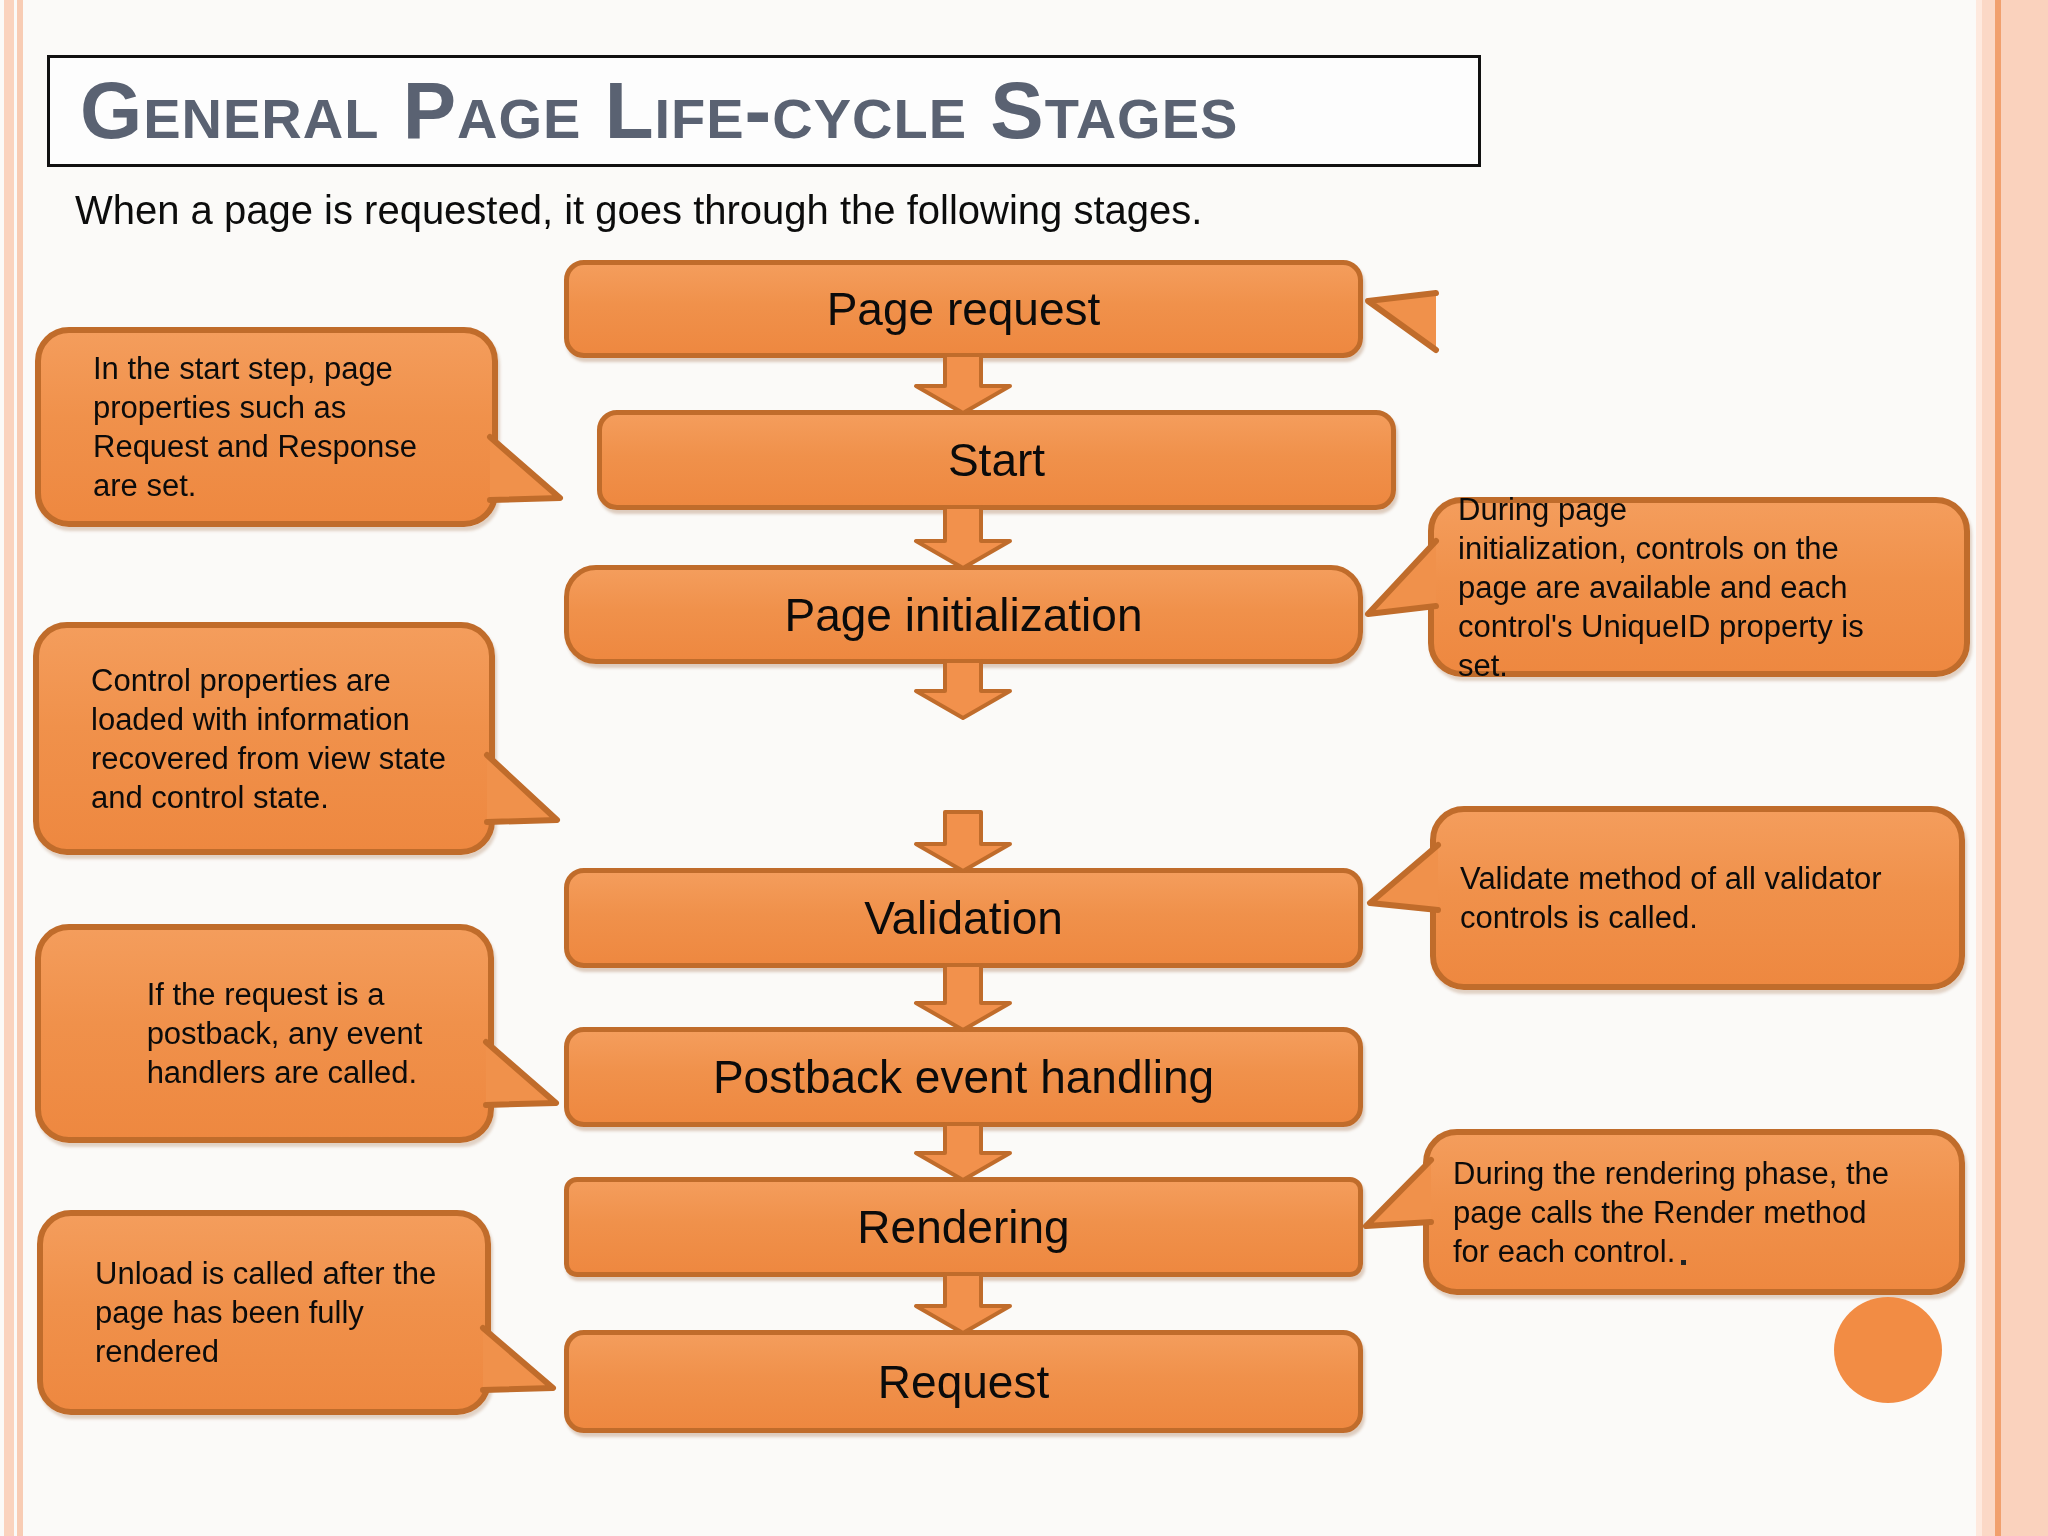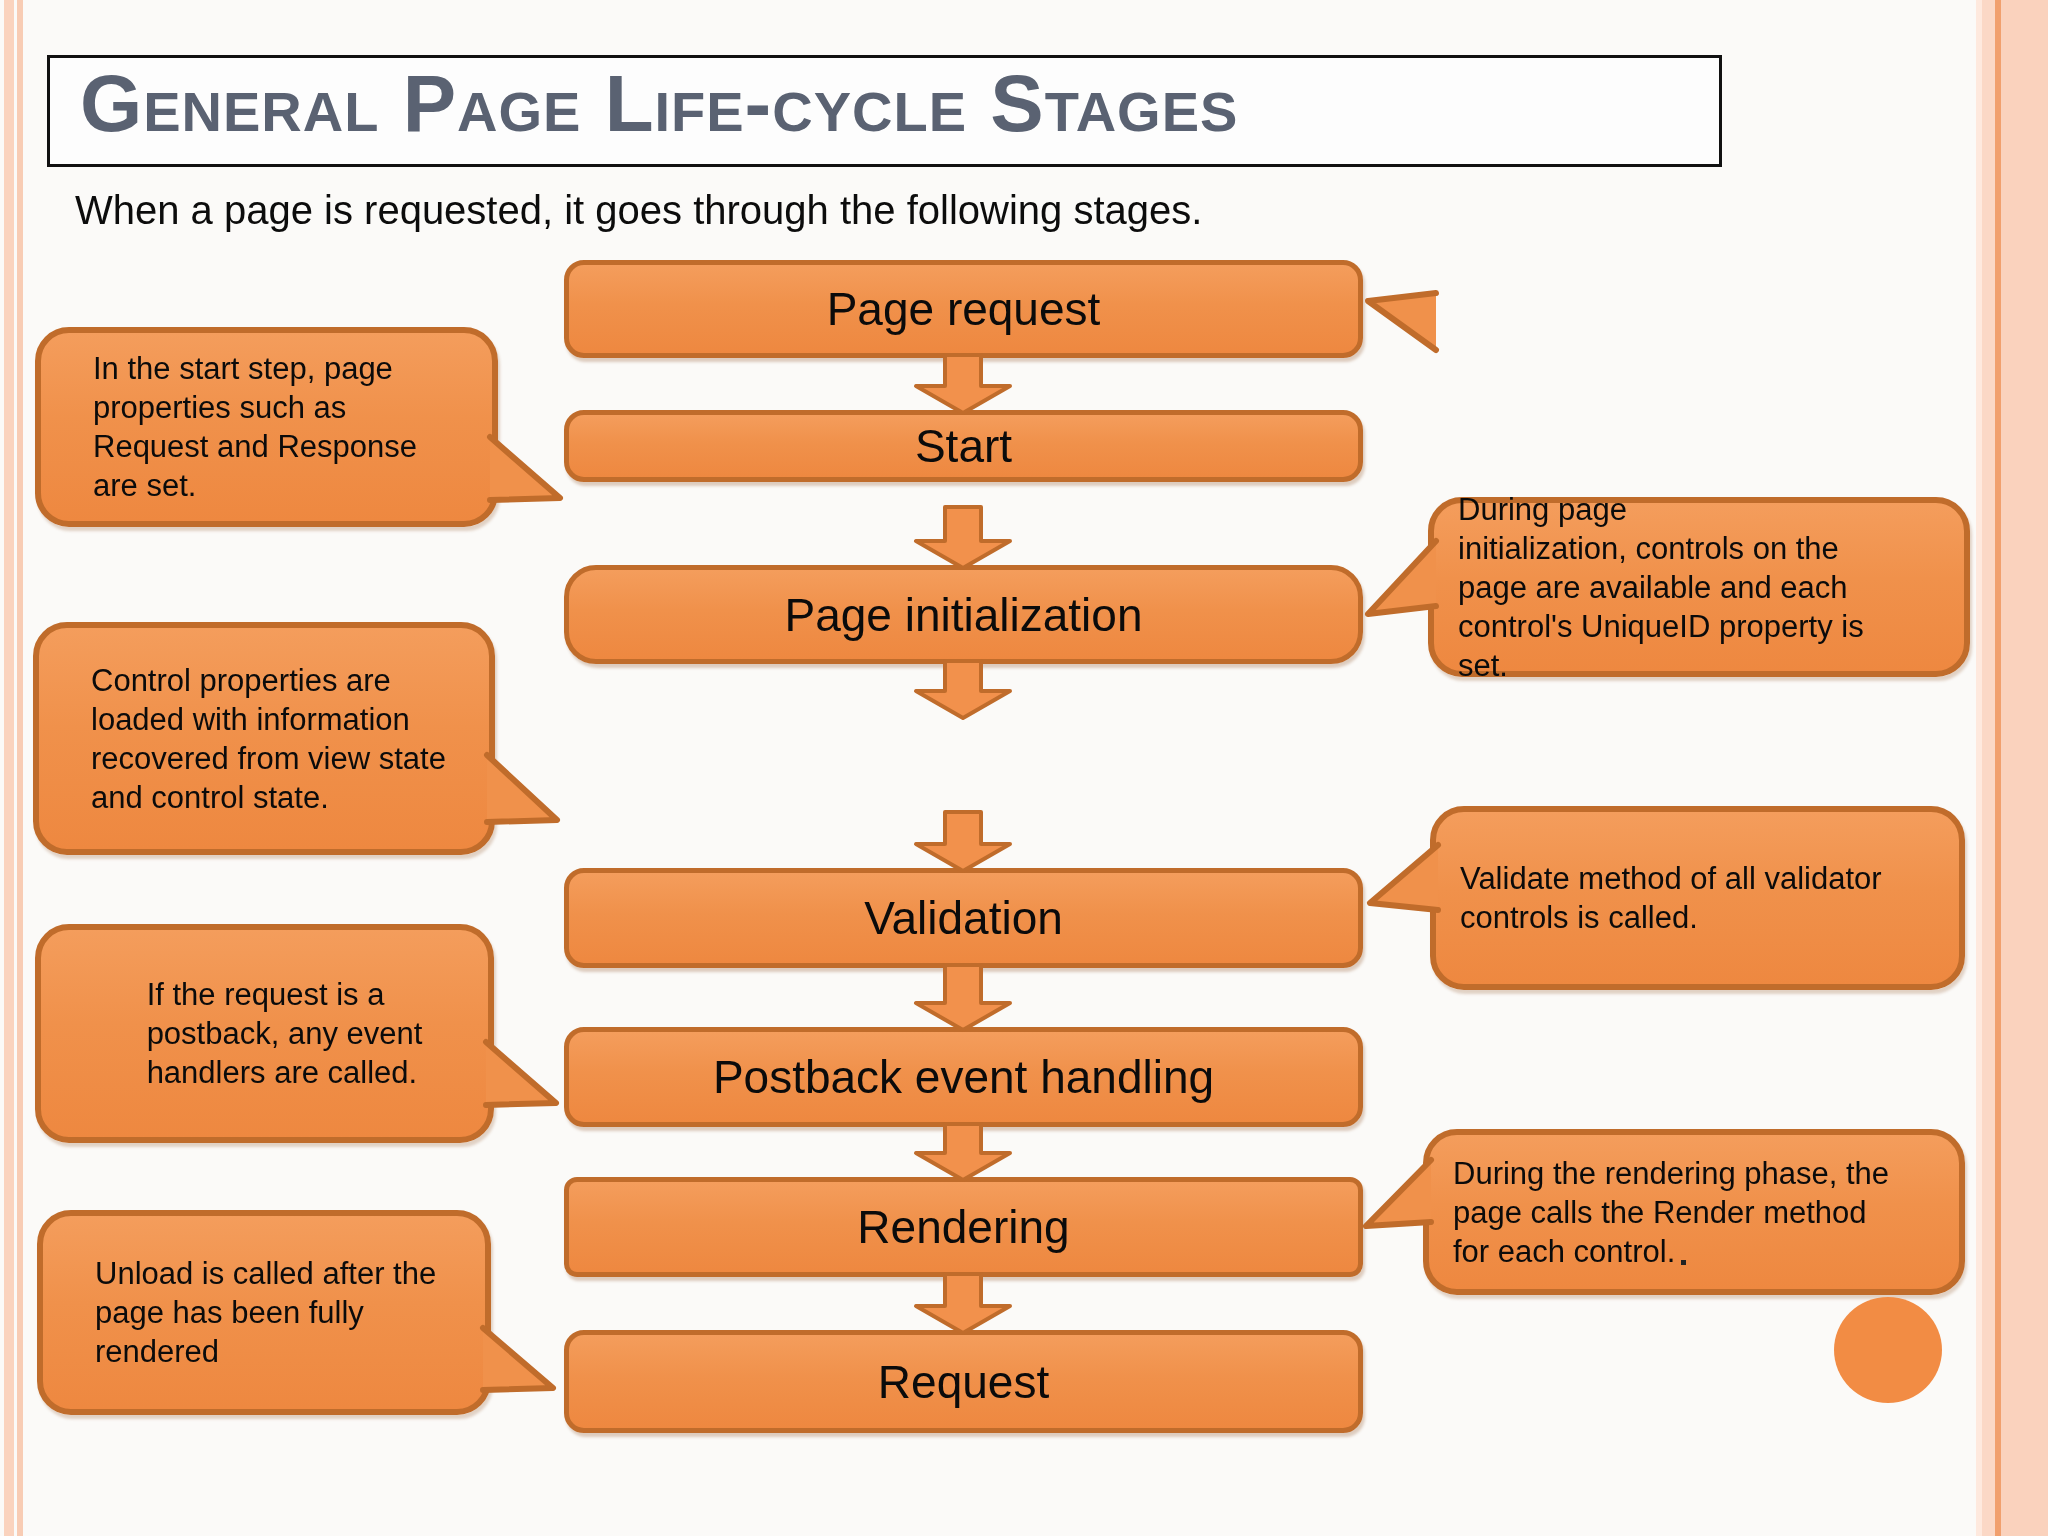--- a/index.html
+++ b/index.html
@@ -5,23 +5,23 @@
   html,body{margin:0;padding:0;background:#e9e9e9;}
   .slide{
     position:relative;
     width:2048px;height:1536px;
     background:#fbfaf8;
     overflow:hidden;
     font-family:"Liberation Sans", sans-serif;
   }
   .stripe{position:absolute;top:0;bottom:0;}
   .title-box{
-    position:absolute;left:47px;top:55px;width:1675px;height:112px;
+    position:absolute;left:47px;top:55px;width:1434px;height:112px;
     background:#fdfdfd;border:3px solid #111;
-    display:flex;align-items:flex-start;
+    display:flex;align-items:center;
     box-sizing:border-box;
   }
   .title-text{
     padding-left:30px;
     font-size:80px;
     font-weight:bold;
     font-variant:small-caps;
     color:#5a6272;
     letter-spacing:1px;
     white-space:nowrap;
@@ -76,21 +76,21 @@
   <div class="stripe" style="left:2001px;width:47px;background:#fad2bd;"></div>
 
   <div class="title-box">
     <span class="title-text">General Page Life-cycle Stages</span>
   </div>
   <div class="subtitle">When a page is requested, it goes through the following stages.</div>
 
   <div class="stage" style="top:260px;height:98px;">
       <span>Page request</span>
     </div>
-  <div class="stage" style="top:410px;height:72px;">
+  <div class="stage" style="top:410px;height:100px;margin-left:33px;">
       <span>Start</span>
     </div>
   <div class="stage" style="top:565px;height:99px;border-radius:32px;">
       <span>Page initialization</span>
     </div>
   <div class="stage" style="top:868px;height:100px;align-items:center;">
       <span>Validation</span>
     </div>
   <div class="stage" style="top:1027px;height:100px;">
       <span>Postback event handling</span>

